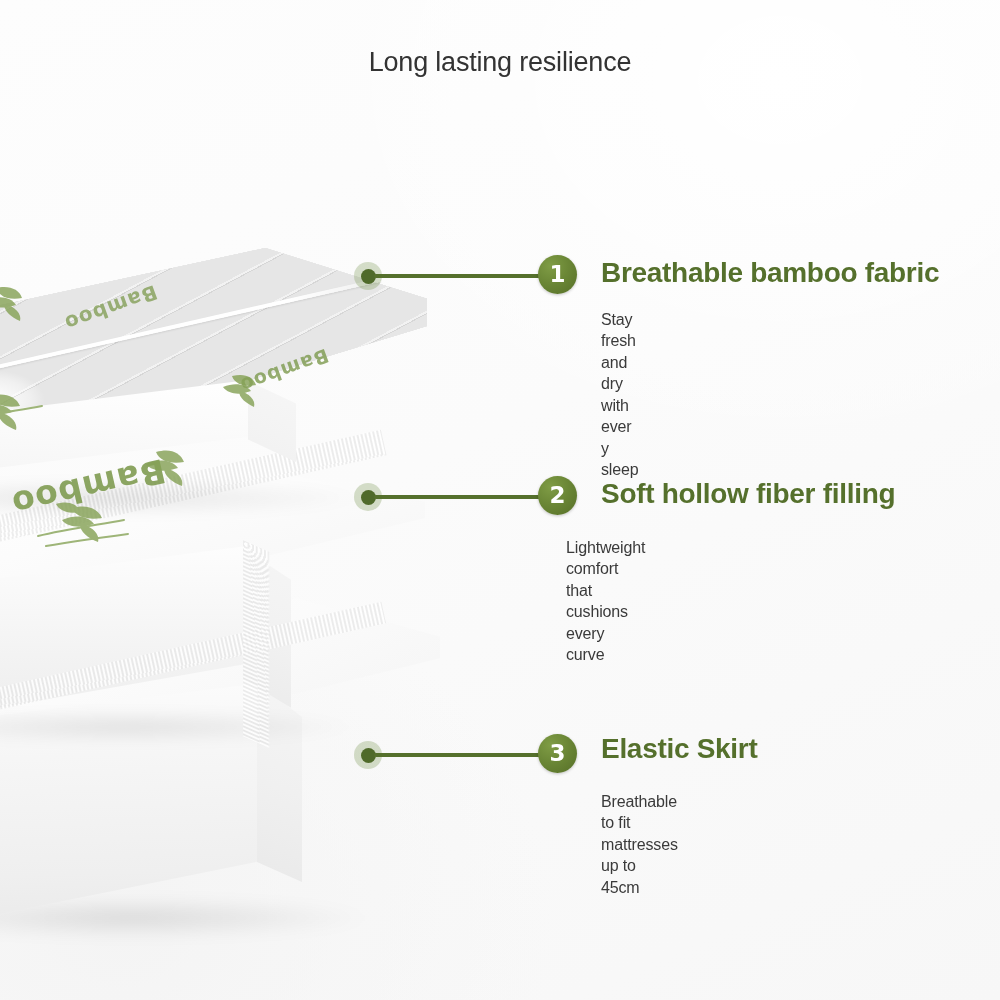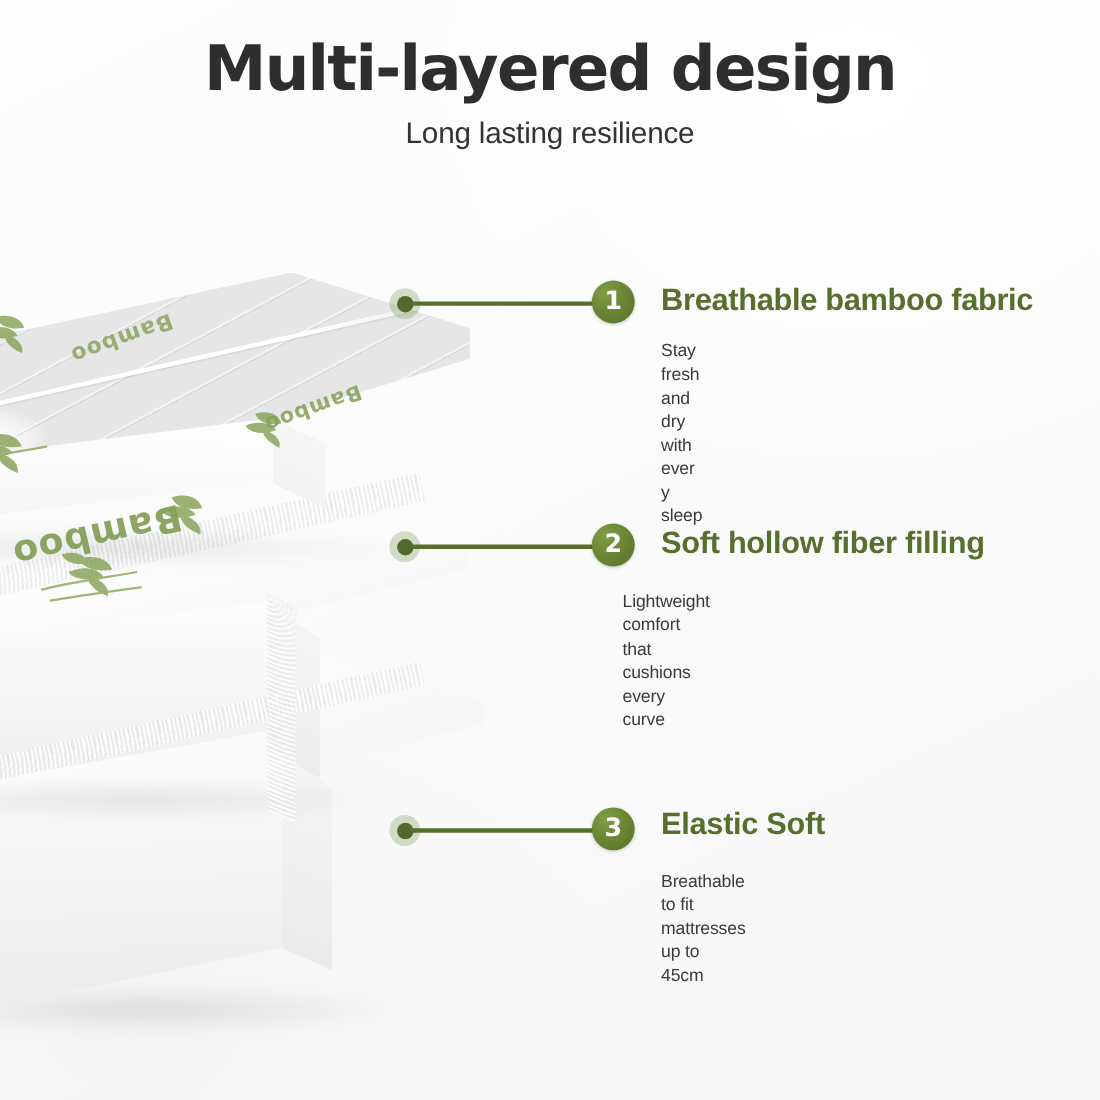--- a/index.html
+++ b/index.html
@@ -248,21 +248,20 @@
     letter-spacing:-0.15px;
     white-space:pre-line;
   }
 </style>
 </head>
 <body>
 
 <div class="canvas">
 
   <div class="header">
-    <div class="title">Multi-layered design</div>
     <div class="subtitle">Long lasting resilience</div>
   </div>
 
   <div class="product">
 
     <div class="base">
       <div class="shadow"></div>
       <div class="top-face"></div>
       <div class="front-face"></div>
       <div class="right-face"></div>
@@ -356,18 +355,18 @@
     <div class="badge" style="left:538px; top:476px;">2</div>
     <div class="c-head" style="left:601px; top:478px;text-align:right;">Soft hollow fiber filling</div>
     <div class="c-body" style="left:566px; top:537px;">Lightweight comfort that
 cushions every curve</div>
   </div>
 
   <div class="callout">
     <div class="lead-dot" style="left:354px; top:741px;"></div>
     <div class="lead-line" style="left:374px; top:753px; width:170px;"></div>
     <div class="badge" style="left:538px; top:734px;">3</div>
-    <div class="c-head" style="left:601px; top:733px;">Elastic Soft</div>
+    <div class="c-head" style="left:601px; top:733px;">Elastic Skirt</div>
     <div class="c-body" style="left:601px; top:791px;">Breathable to fit mattresses
 up to 45cm</div>
   </div>
 
 </div>
 
 </body></html>

